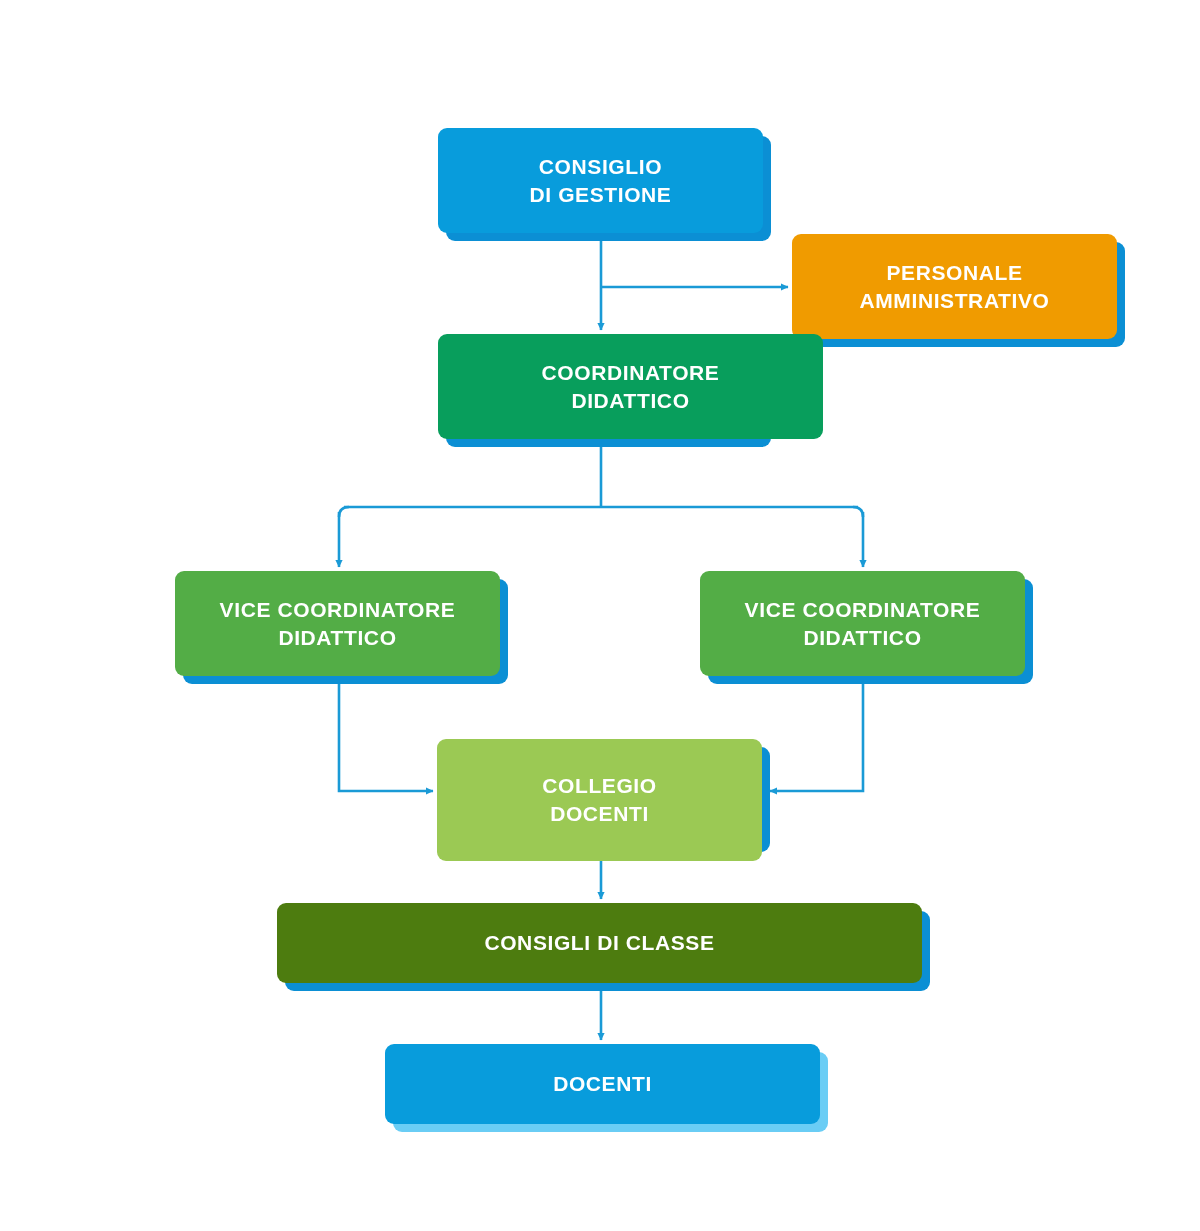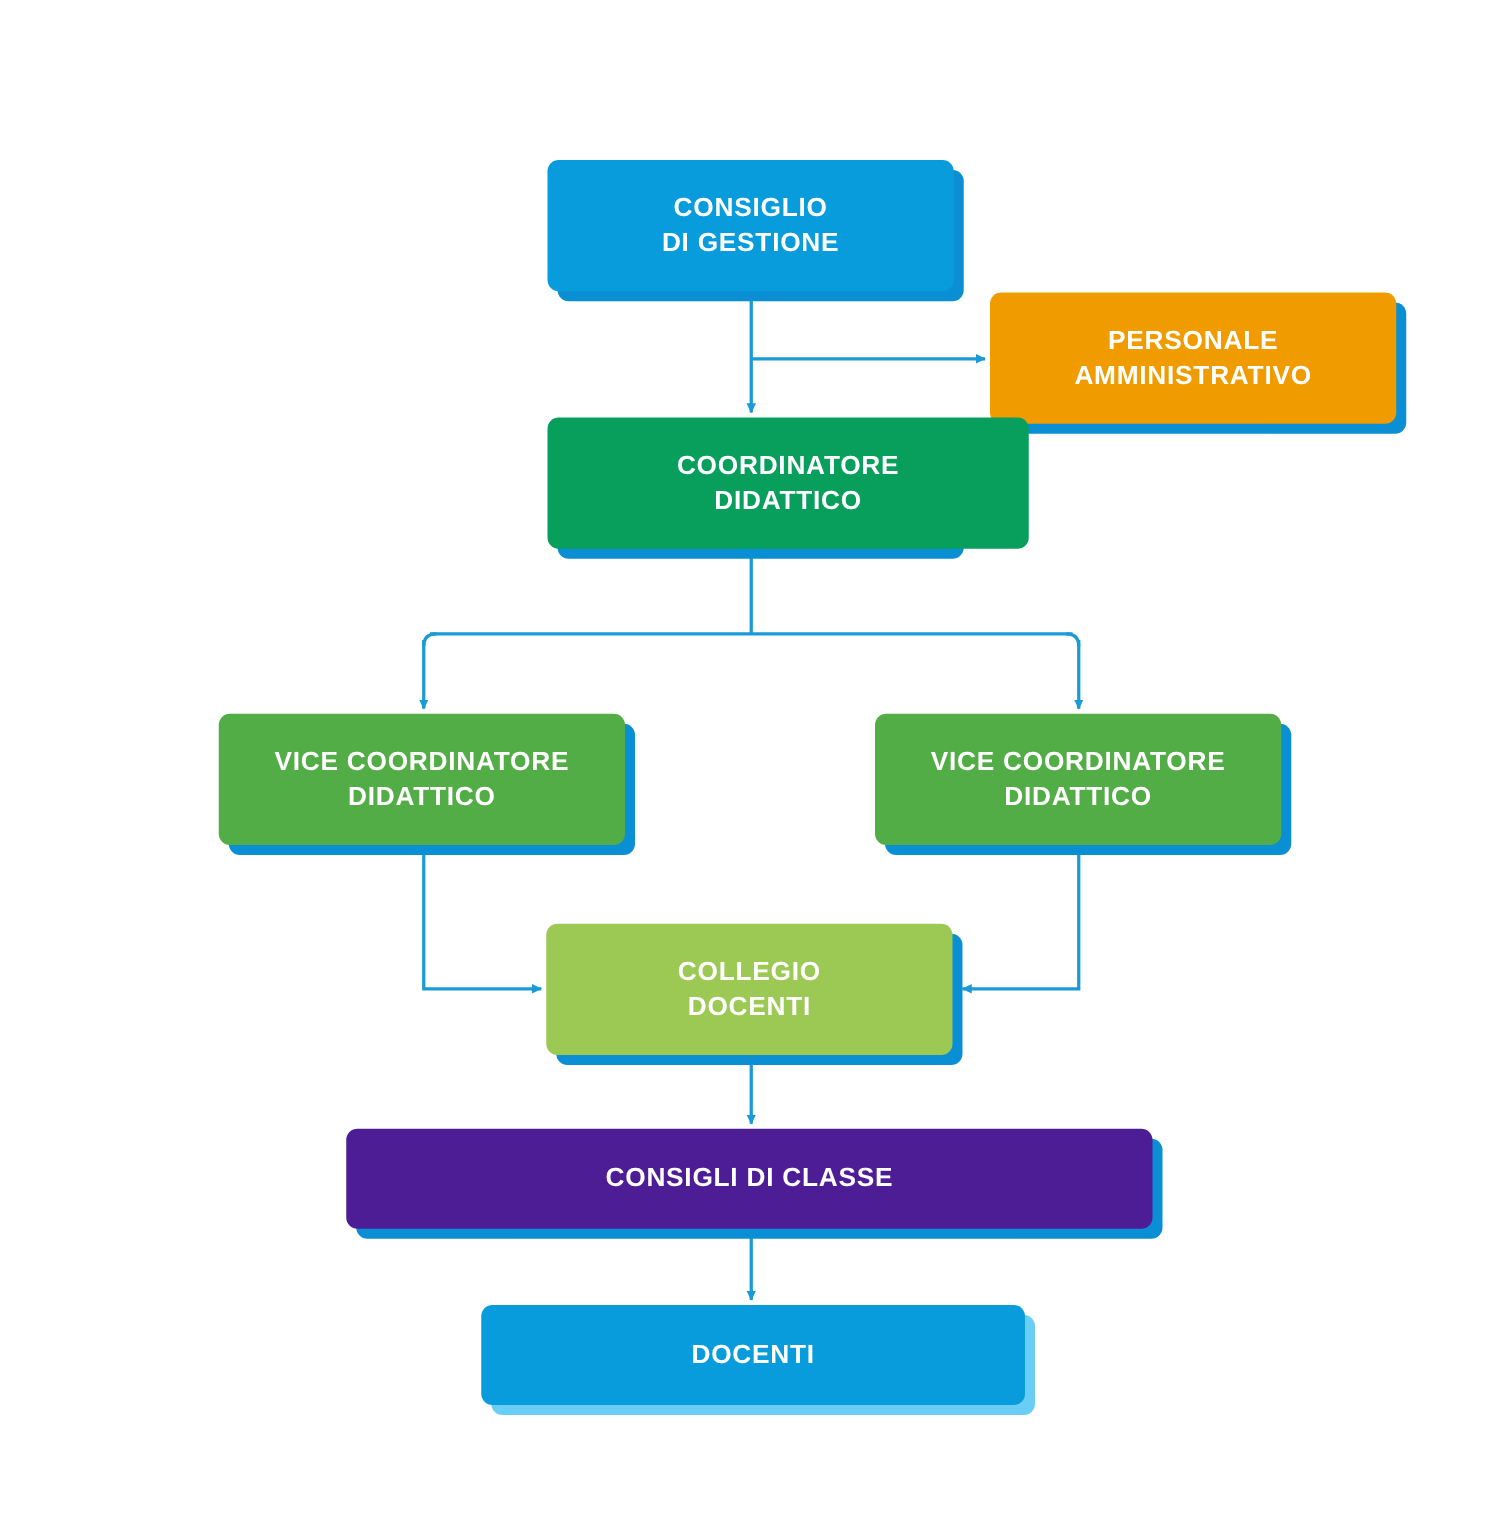--- a/index.html
+++ b/index.html
@@ -63,26 +63,26 @@
   .s-coordinatore-didattico { left: 446px; top: 342px; width: 325px; height: 105px; }
 
   .n-vice-coordinatore-left { left: 175px; top: 571px; width: 325px; height: 105px;
     background: #53AD46; font-size: 21px; }
   .s-vice-coordinatore-left { left: 183px; top: 579px; width: 325px; height: 105px; }
 
   .n-vice-coordinatore-right { left: 700px; top: 571px; width: 325px; height: 105px;
     background: #53AD46; font-size: 21px; }
   .s-vice-coordinatore-right { left: 708px; top: 579px; width: 325px; height: 105px; }
 
-  .n-collegio-docenti { left: 437px; top: 739px; width: 325px; height: 105px;
+  .n-collegio-docenti { left: 437px; top: 739px; width: 325px; height: 122px;
     background: #9BC954; font-size: 21px; }
   .s-collegio-docenti { left: 445px; top: 747px; width: 325px; height: 105px; }
 
   .n-consigli-classe { left: 277px; top: 903px; width: 645px; height: 80px;
-    background: #4c1d95; font-size: 21px; }
+    background: #4d7c0f; font-size: 21px; }
   .s-consigli-classe { left: 285px; top: 911px; width: 645px; height: 80px; background: #0b8fd4; }
 
   .n-docenti { left: 385px; top: 1044px; width: 435px; height: 80px;
     background: #089CDC; font-size: 21px; }
   .s-docenti { left: 393px; top: 1052px; width: 435px; height: 80px; background: #6ACDF5; }
 </style>
 </head>
 <body>
 
 <div id="canvas">

